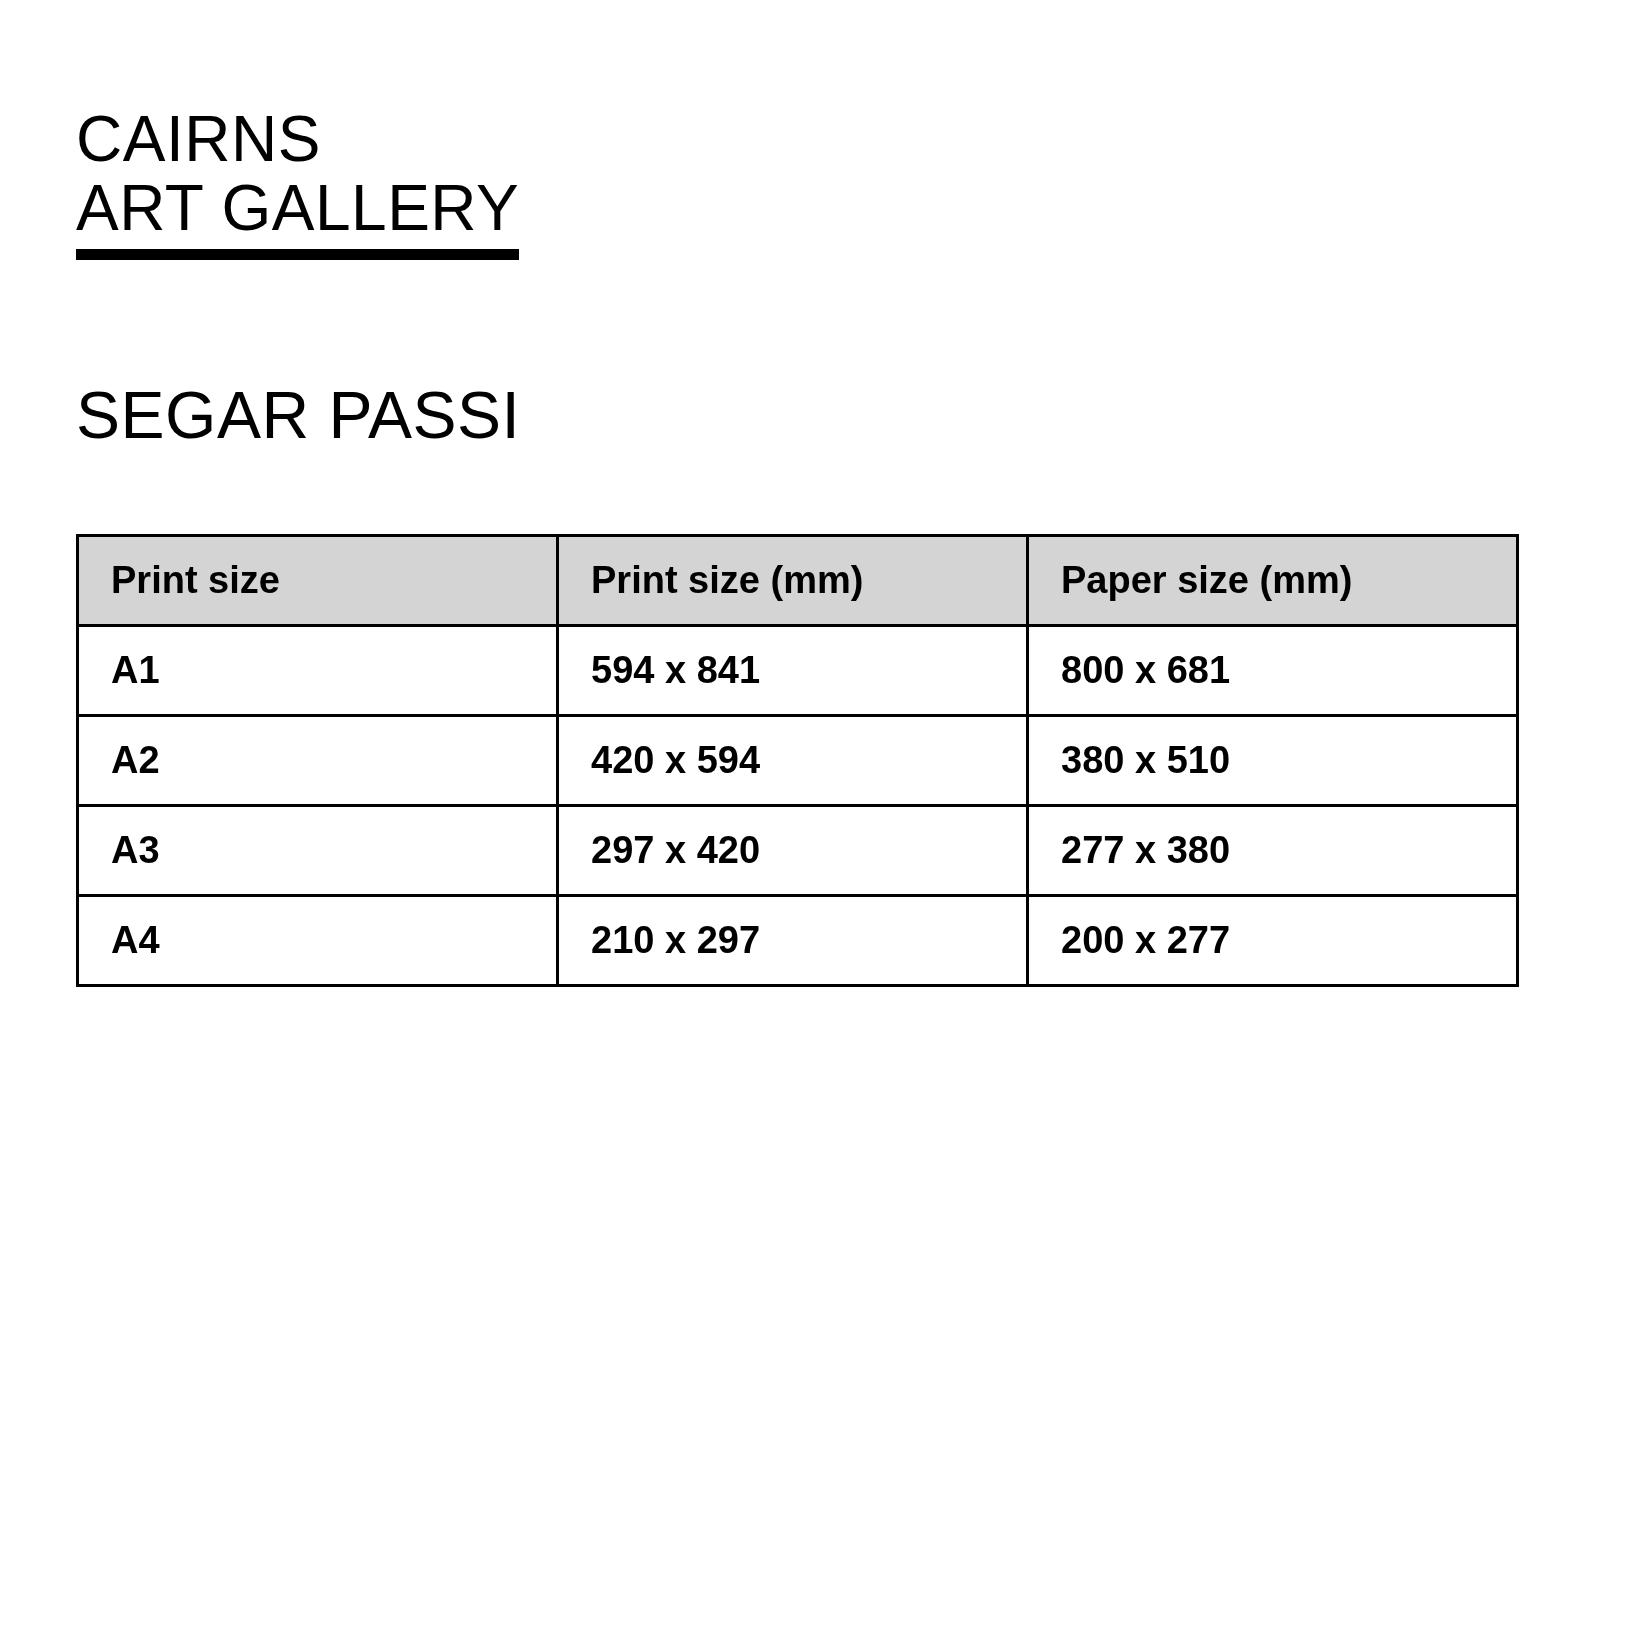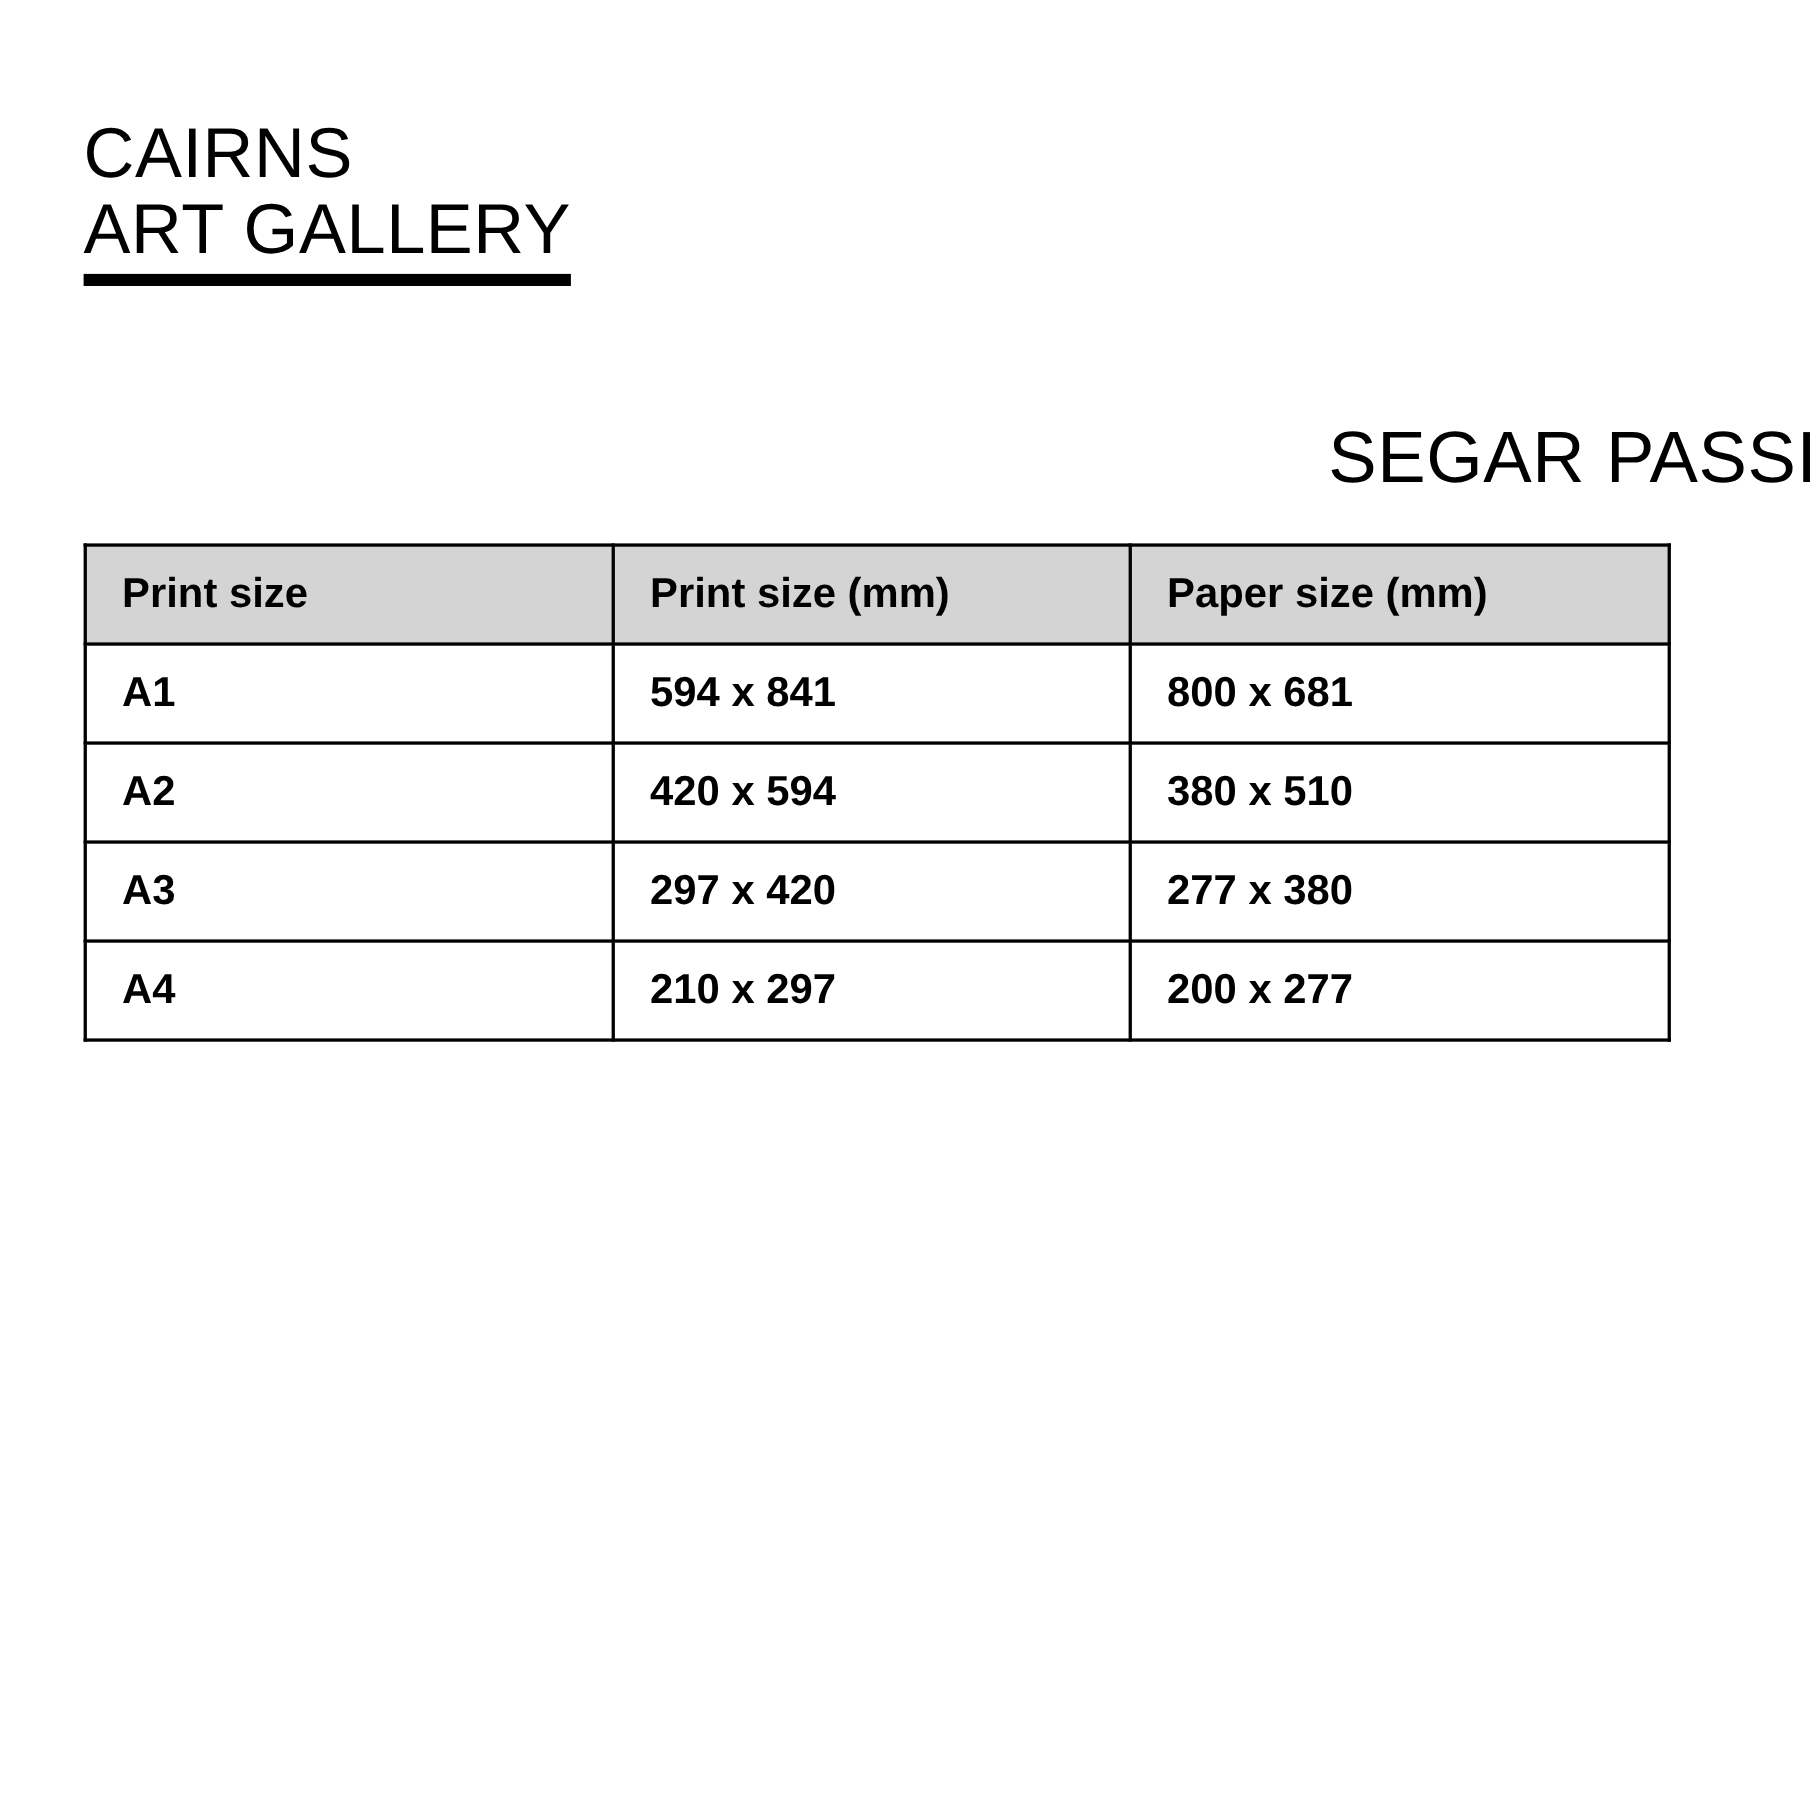--- a/index.html
+++ b/index.html
@@ -39,26 +39,25 @@
   
   .title-block {
     margin-top: 108px;
   }
   .title-line {
     font-size: 66px;
     line-height: 1.45;
     font-weight: 300;
     letter-spacing: 0.5px;
     white-space: nowrap;
-    text-align: right;
   }
 
   
   .spec-table {
-    margin-top: 30px;
+    margin-top: 70px;
     width: 1440px;
     border-collapse: collapse;
     table-layout: fixed;
   }
   .spec-table th,
   .spec-table td {
     border: 3px solid #000000;
     text-align: left;
     vertical-align: middle;
     font-size: 38px;

